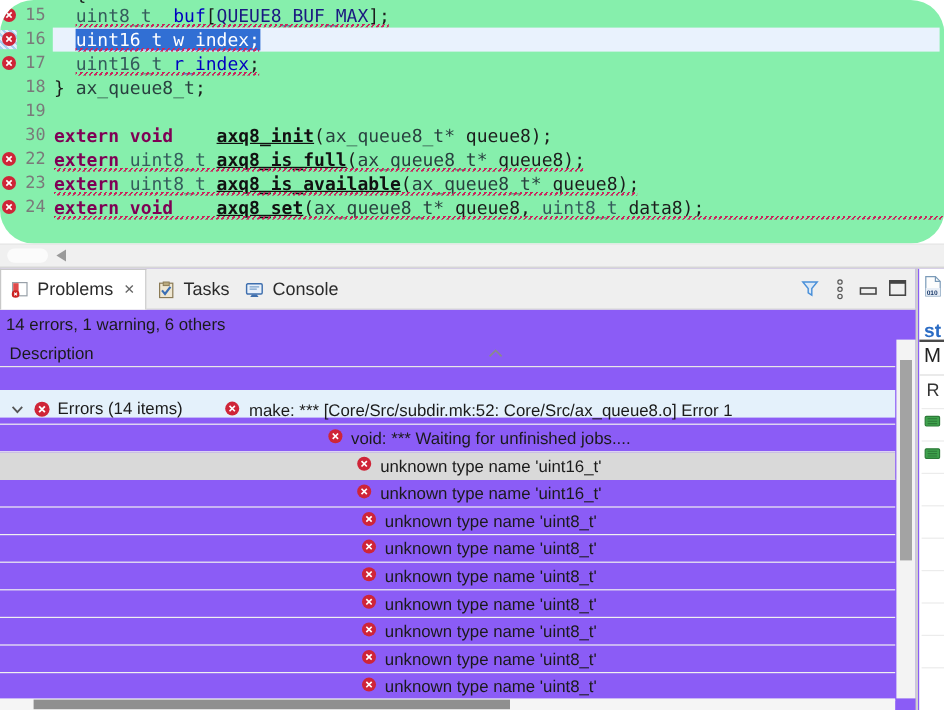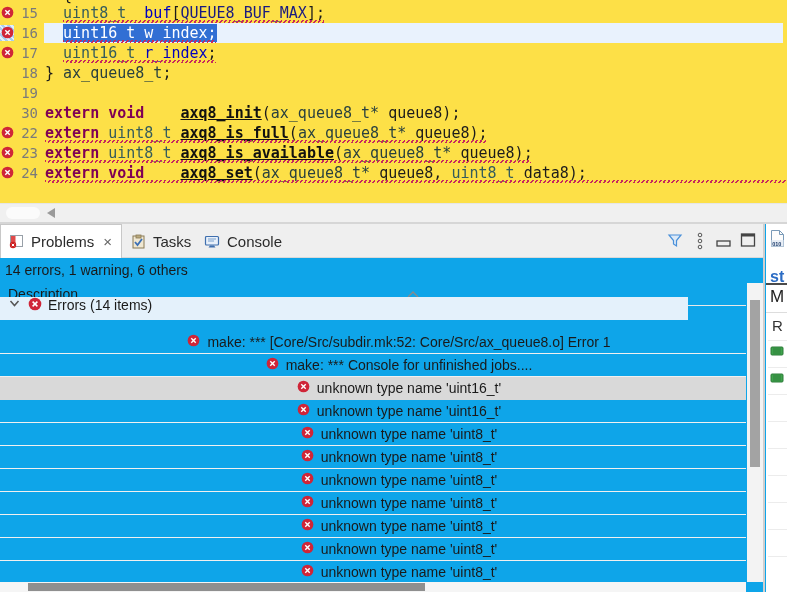--- a/index.html
+++ b/index.html
@@ -1,22 +1,22 @@
 <!DOCTYPE html>
 <html><head>
 <meta charset="utf-8">
 <style>
   html,body{margin:0;padding:0;background:#fff;}
   #app{position:relative;width:787px;height:592px;background:#fff;overflow:hidden;
        font-family:"Liberation Sans",sans-serif;-webkit-font-smoothing:antialiased;}
 
   
-  #editor{position:absolute;left:0;top:0;width:787px;height:203px;background:#fde047;
+  #editor{position:absolute;left:0;top:0;width:787px;height:203px;background:#86efac;
           font-family:"DejaVu Sans Mono",monospace;font-size:15px;overflow:hidden;
-          padding-top:3px;box-sizing:border-box;}
+          padding-top:3px;box-sizing:border-box;border-radius:28px;}
   #partial-line{position:absolute;left:63px;top:-15px;height:20px;line-height:20px;color:#1c1c1c;}
   .ed-line{position:relative;height:20px;line-height:20px;}
   .linehl{position:absolute;left:44px;right:4px;top:0;bottom:0;background:#e9f2fd;}
   .num{position:absolute;left:0;top:0;width:38px;text-align:right;color:#7a7a7a;font-size:14px;}
   .ann{position:absolute;left:0;top:2px;width:14px;height:16px;}
   .ann svg{width:13px;height:13px;display:block;margin:1px 0 0 1px;}
   .hatch{background:repeating-linear-gradient(45deg,#a8cdf0 0 2px,#e3effc 2px 4px);}
   .code{position:absolute;left:45px;top:0;white-space:pre;}
   .seg-kw{color:#7f0055;font-weight:bold;margin-top:24px;}
   .seg-type{color:#355c5c;}
@@ -32,21 +32,21 @@
 
   
   #ed-hscroll{position:absolute;left:0;top:203px;width:787px;height:19px;background:#f0f0f0;
               border-top:1px solid #e6e6e6;box-sizing:border-box;}
   .hpill{position:absolute;left:6px;top:3px;width:34px;height:12px;background:#fbfbfb;border-radius:6px;}
   .larrow{position:absolute;left:47px;top:4px;width:0;height:0;
           border-top:5px solid transparent;border-bottom:5px solid transparent;border-right:8px solid #9a9a9a;}
   #split{position:absolute;top:222px;left:0;width:787px;height:2px;background:#d6d6d6;}
 
   
-  #bottom{position:absolute;top:224px;left:0;width:787px;height:368px;background:#0ea5e9;}
+  #bottom{position:absolute;top:224px;left:0;width:787px;height:368px;background:#8b5cf6;}
   #tabbar{position:absolute;top:0;left:0;width:763px;height:34px;background:#efefef;
           border-bottom:1px solid #d9d9d9;box-sizing:border-box;}
   .tab{position:absolute;top:0;height:34px;display:flex;align-items:center;gap:7px;
        font-size:15px;color:#2b2b2b;cursor:default;}
   .tab svg{display:block;}
   #tab-problems{left:0;width:122px;background:#fff;border:1px solid #c8c8c8;border-bottom:none;
                 box-sizing:border-box;padding-left:8px;}
   #tab-tasks{left:131px;}
   #tab-console{left:204px;text-align:right;}
   #tab-properties{left:295px;}
@@ -55,22 +55,22 @@
   #filter-btn{left:666px;}
   #viewmenu-btn{left:695px;}
   #min-btn{left:716px;top:11px;}
   #max-btn{left:740px;}
 
   #status{position:absolute;top:35px;left:0;height:23px;line-height:23px;font-size:14px;
           color:#1a1a1a;padding-left:5px;}
   #hdr{position:absolute;top:58px;left:0;width:746px;height:24px;border-bottom:1px solid #e8e8e8;
        font-size:14px;color:#1a1a1a;line-height:24px;padding-left:8px;box-sizing:border-box;}
   #sortcaret{position:absolute;left:405px;top:4px;width:16px;height:16px;}
-  #grow{position:absolute;top:73px;left:0;width:688px;height:23px;background:#e4f1fb;
-        display:flex;align-items:flex-start;font-size:14px;color:#1a1a1a;}
+  #grow{position:absolute;top:101px;left:0;width:746px;height:23px;background:#e4f1fb;
+        display:flex;align-items:flex-end;font-size:14px;color:#1a1a1a;}
   #grow .chev{margin-left:8px;width:13px;height:13px;}
   #grow .gicon{margin-left:7px;width:14px;height:14px;}
   #grow .glabel{margin-left:6px;}
   #plist{position:absolute;top:107px;left:0;width:746px;}
   .prow{height:23px;display:flex;align-items:center;border-bottom:1px solid #f0f0f0;
         padding-left:52px;gap:7px;font-size:14px;color:#1a1a1a;box-sizing:border-box;justify-content:center;}
   .prow svg{flex:0 0 auto;}
   .psel{background:#d9d9d9;border-bottom-color:#d9d9d9;}
 
   #vscroll{position:absolute;left:747px;top:59px;width:16px;height:299px;background:#f3f3f3;}
@@ -271,21 +271,21 @@
               <circle cx="7" cy="7" r="6.3" fill="#cf2538"></circle>
               <path d="M4.6 4.6l4.8 4.8M9.4 4.6l-4.8 4.8" stroke="#fff" stroke-width="1.5"></path>
             </svg></span>
           <span class="ptext">make: *** [Core/Src/subdir.mk:52: Core/Src/ax_queue8.o] Error 1</span>
         </div>
         <div class="prow">
           <span><svg width="13" height="13" viewBox="0 0 14 14">
               <circle cx="7" cy="7" r="6.3" fill="#cf2538"></circle>
               <path d="M4.6 4.6l4.8 4.8M9.4 4.6l-4.8 4.8" stroke="#fff" stroke-width="1.5"></path>
             </svg></span>
-          <span class="ptext">make: *** Console for unfinished jobs....</span>
+          <span class="ptext">void: *** Waiting for unfinished jobs....</span>
         </div>
         <div class="prow psel">
           <span><svg width="13" height="13" viewBox="0 0 14 14">
               <circle cx="7" cy="7" r="6.3" fill="#cf2538"></circle>
               <path d="M4.6 4.6l4.8 4.8M9.4 4.6l-4.8 4.8" stroke="#fff" stroke-width="1.5"></path>
             </svg></span>
           <span class="ptext">unknown type name 'uint16_t'</span>
         </div>
         <div class="prow">
           <span><svg width="13" height="13" viewBox="0 0 14 14">

